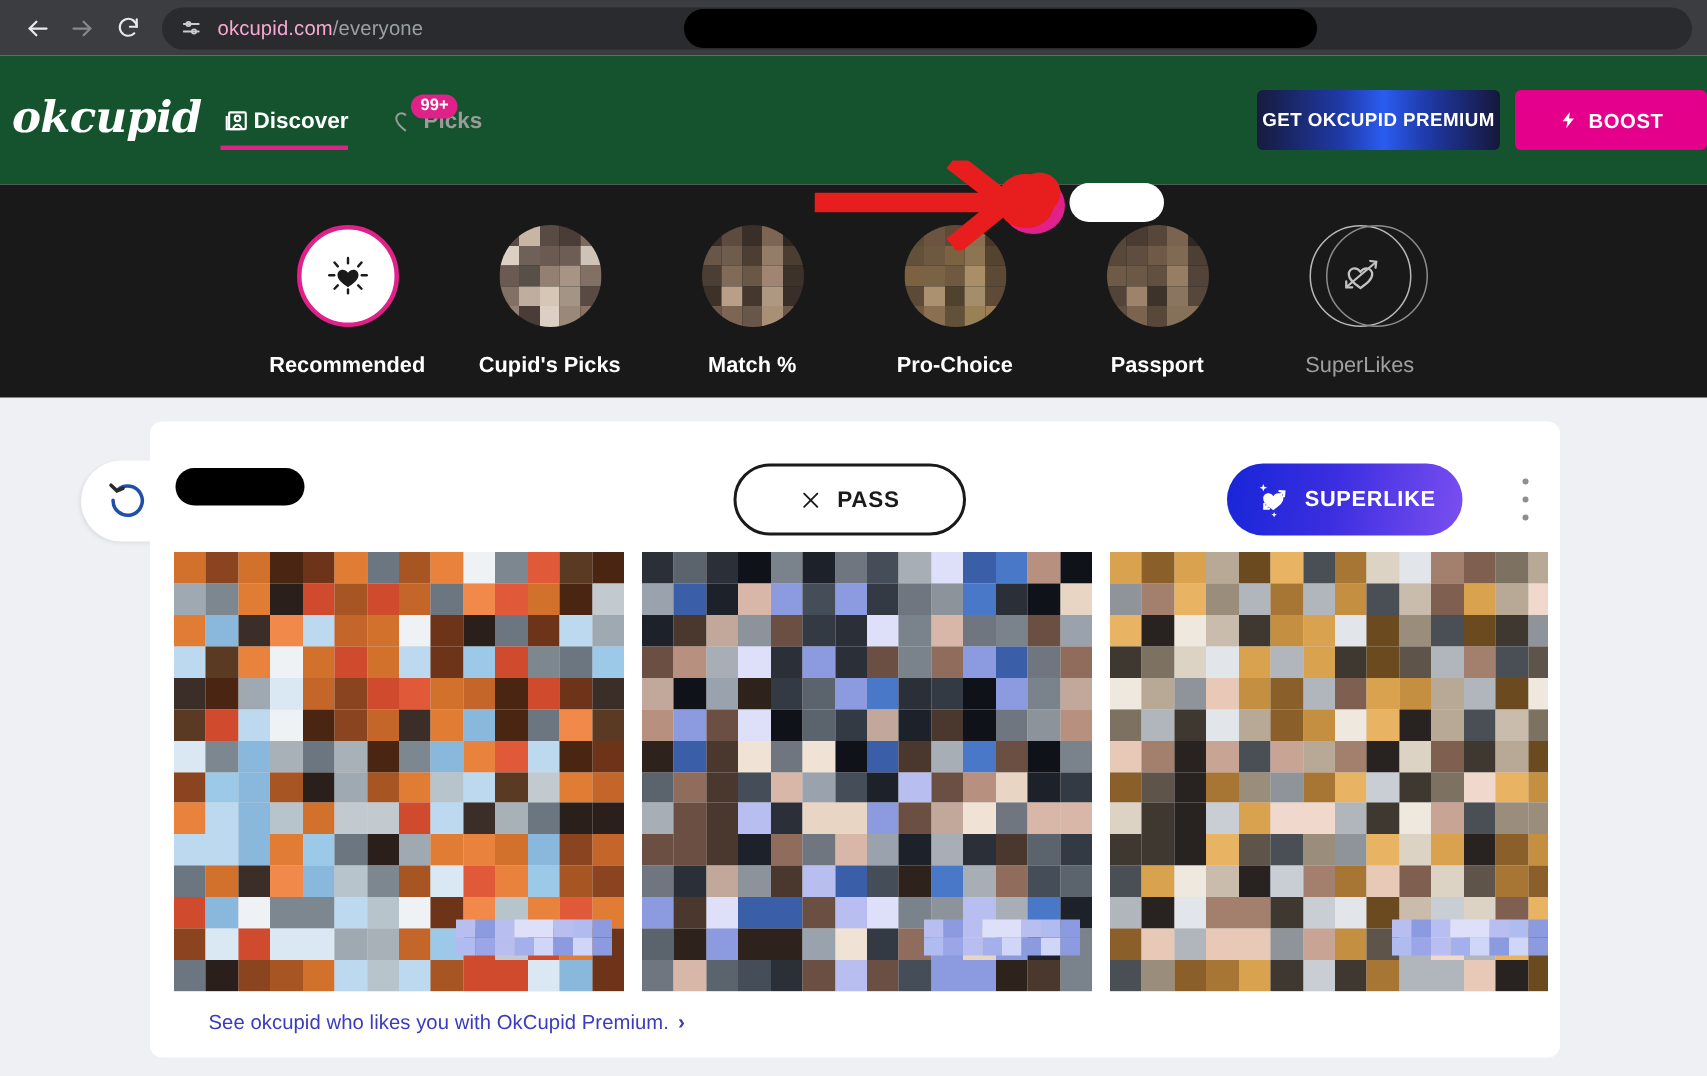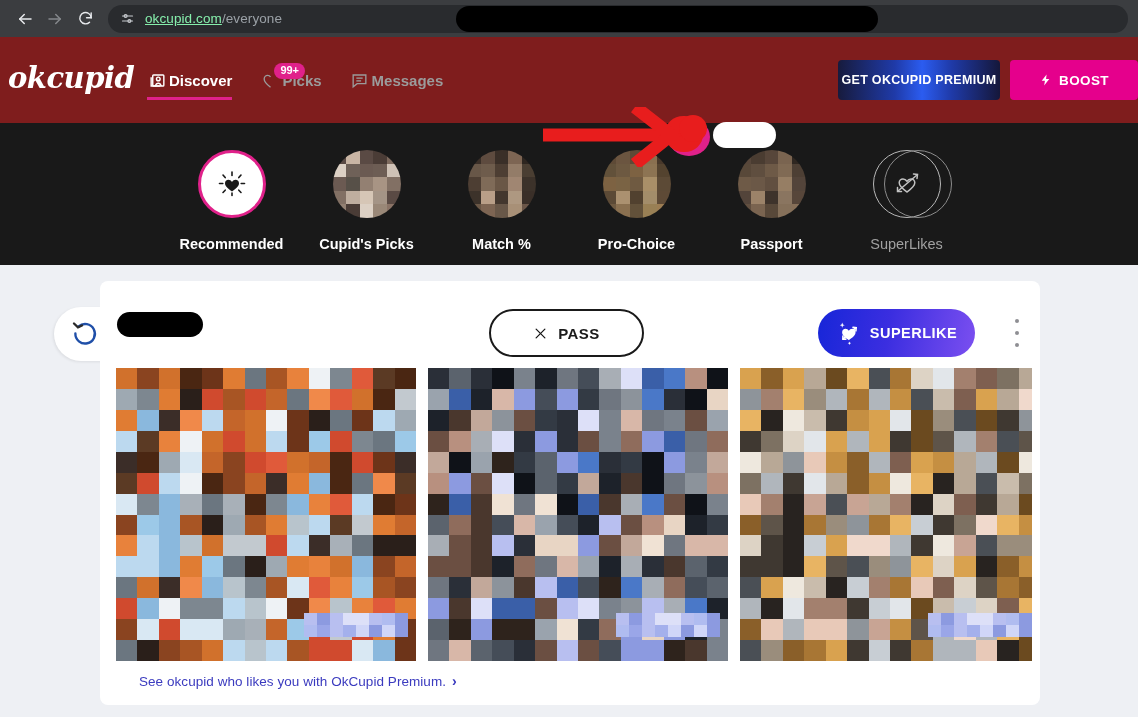--- a/index.html
+++ b/index.html
@@ -43,34 +43,34 @@
     display: flex; align-items: center; justify-content: center;
     color: #c8cbcf;
     margin-right: 9px;
   }
   .url-text {
     font-size: 13.5px;
     color: #9aa0a6;
     white-space: nowrap;
     letter-spacing: 0.1px;
   }
-  .url-text .url-host { color: #86efac; text-decoration: underline; }
+  .url-text .url-host { color: #f9a8d4; }
   .omnibox-redaction {
     position: absolute;
     left: 348px; top: 1px;
     width: 422px; height: 26px;
     background: #000;
     border-radius: 13px;
   }
 
   
   .oku-header {
     position: absolute; left: 0; top: 37px;
     width: 1138px; height: 86px;
-    background: #7f1d1d;
+    background: #14532d;
   }
   .logo {
     position: absolute; left: 8px; top: 24px;
     font-family: "DejaVu Serif", serif;
     font-style: italic;
     font-weight: bold;
     font-size: 29px;
     color: #ffffff;
     letter-spacing: -0.5px;
   }
@@ -412,30 +412,20 @@
     <div class="nav-tab">
       <span class="tab-ico">
         <svg width="19" height="19" viewBox="0 0 24 24" fill="none" stroke="currentColor" stroke-width="1.7">
           <path d="M12 20.5C8 17.5 4 14.3 4 10.2 4 7.6 6 5.6 8.4 5.6c1.6 0 2.9.8 3.6 2"></path>
         </svg>
       </span>
       <span>Picks</span>
       <span class="badge-99">99+</span>
     </div>
 
-    <div class="nav-tab">
-      <span class="tab-ico">
-        <svg width="19" height="19" viewBox="0 0 24 24" fill="none" stroke="currentColor" stroke-width="1.7">
-          <path d="M4 5h16v11H9l-5 4z"></path>
-          <line x1="8" y1="9" x2="16" y2="9"></line>
-            <line x1="8" y1="12.5" x2="14" y2="12.5"></line>
-        </svg>
-      </span>
-      <span>Messages</span>
-    </div>
   </div>
 
   <svg class="red-arrow" viewBox="0 0 160 60">
     <path d="M0 28 L118 28" stroke="#e81d1d" stroke-width="13" fill="none"></path>
     <path d="M92 0 L128 28 L92 57" stroke="#e81d1d" stroke-width="13" fill="none" stroke-linejoin="miter"></path>
   </svg>
 
   <div class="avatar-redact">
     <div class="ring"></div>
     <div class="blob1"></div>

